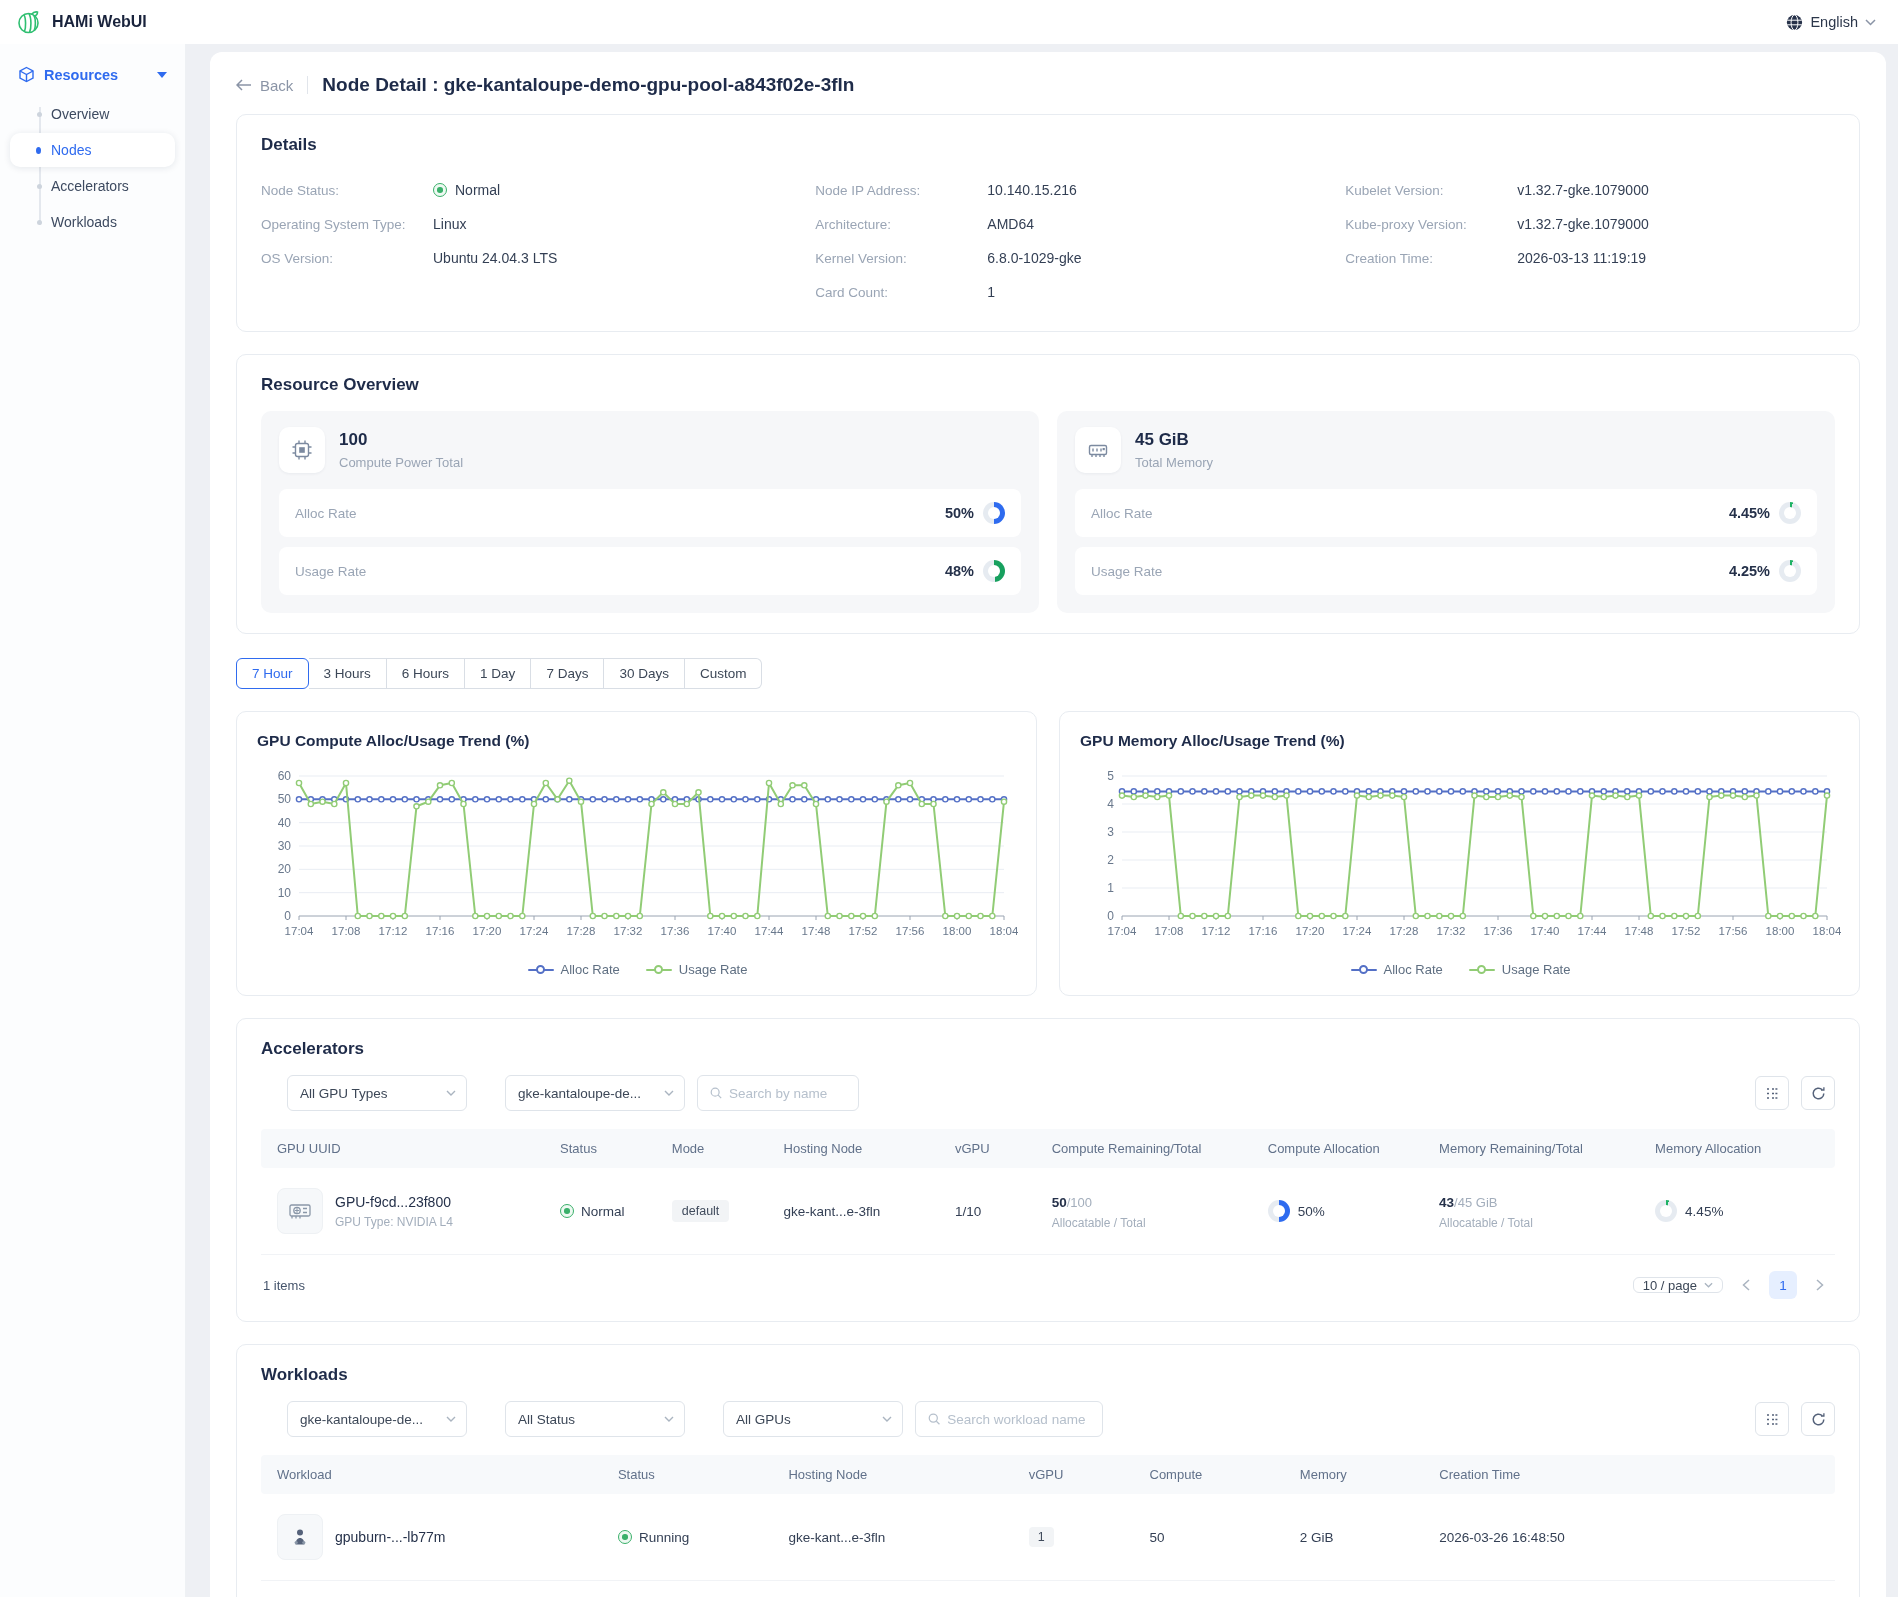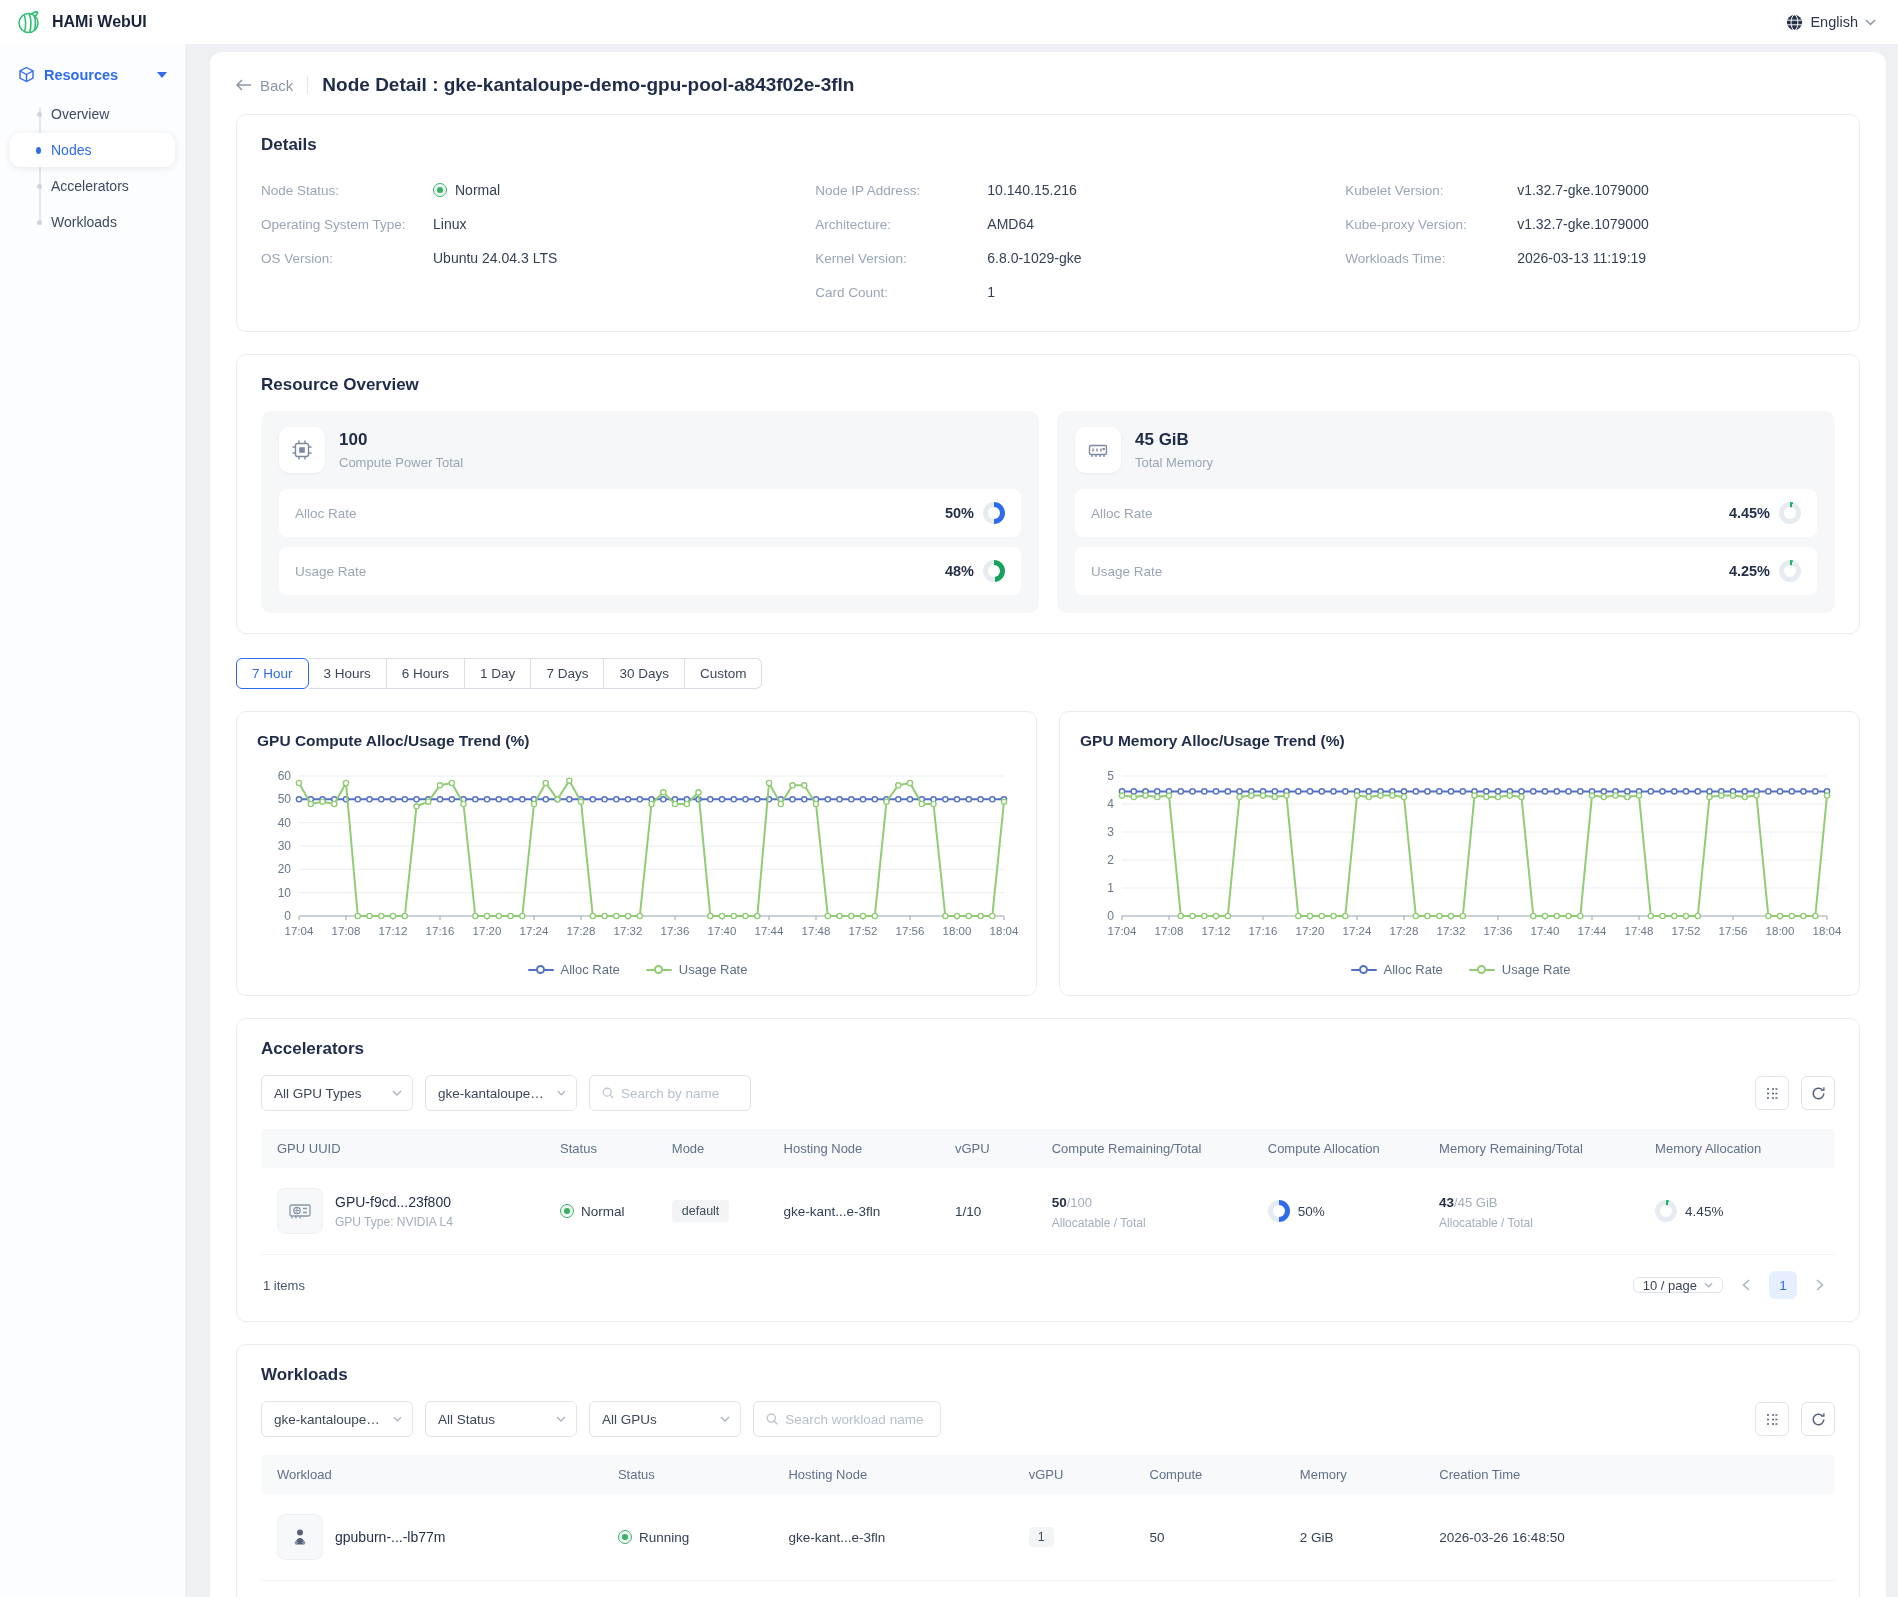--- a/index.html
+++ b/index.html
@@ -78,21 +78,21 @@
   .chart-svg { display:block; }
   .legend { display:flex; justify-content:center; gap:26px; padding:6px 0 6px 0; }
   .leg-item { display:flex; align-items:center; gap:7px; }
   .leg-mark { width:26px; height:10px; position:relative; }
   .leg-mark::before { content:""; position:absolute; left:0; right:0; top:4px; height:2.5px; border-radius:2px; background:var(--c); }
   .leg-mark::after { content:""; position:absolute; left:8px; top:0.5px; width:5px; height:5px; border-radius:50%; background:#fff; border:2.5px solid var(--c); }
   .leg-label { font-size:13px; color:#5f6f82; }
 
   
   .filter-row { display:flex; align-items:center; gap:12px; margin-bottom:18px; }
-  .select { height:36px; border:1px solid #dfe4ea; border-radius:6px; background:#fff; display:flex; align-items:center; justify-content:space-between; gap:10px; padding:0 10px 0 12px; width:152px; cursor:pointer; }
+  .select { height:36px; border:1px solid #dfe4ea; border-radius:6px; background:#fff; display:flex; align-items:center; justify-content:space-between; gap:10px; padding:0 10px 0 12px; width:180px; cursor:pointer;margin-left:26px; }
   .select .sel-text { font-size:13.5px; color:#3c4757; white-space:nowrap; overflow:hidden; text-overflow:ellipsis; }
   .search-box { height:36px; border:1px solid #dfe4ea; border-radius:6px; background:#fff; display:flex; align-items:center; gap:7px; padding:0 12px; width:162px; }
   .search-box input { border:none; outline:none; font-size:13.5px; color:#3c4757; width:100%; font-family:inherit; background:transparent; }
   .search-box input::placeholder { color:#b6c0cc; }
   .filter-spacer { flex:1; }
   .icon-btn { width:34px; height:34px; border:1px solid #dfe4ea; border-radius:6px; background:#fff; display:flex; align-items:center; justify-content:center; cursor:pointer; }
 
   
   .tbl-header { display:grid; background:#f7f9fb; border-radius:4px; padding:12px 16px; }
   .tbl-header .th { font-size:13px; color:#61718a; font-weight:400; }
@@ -270,21 +270,21 @@
                   <span>v1.32.7-gke.1079000</span>
                 </span>
               </div>
               <div class="d-row">
                 <span class="d-label">Kube-proxy Version:</span>
                 <span class="d-value">
                   <span>v1.32.7-gke.1079000</span>
                 </span>
               </div>
               <div class="d-row">
-                <span class="d-label">Workloads Time:</span>
+                <span class="d-label">Creation Time:</span>
                 <span class="d-value">
                   <span>2026-03-13 11:19:19</span>
                 </span>
               </div>
             </div>
           </div>
       </div>
 
       
       <div class="section-box">

